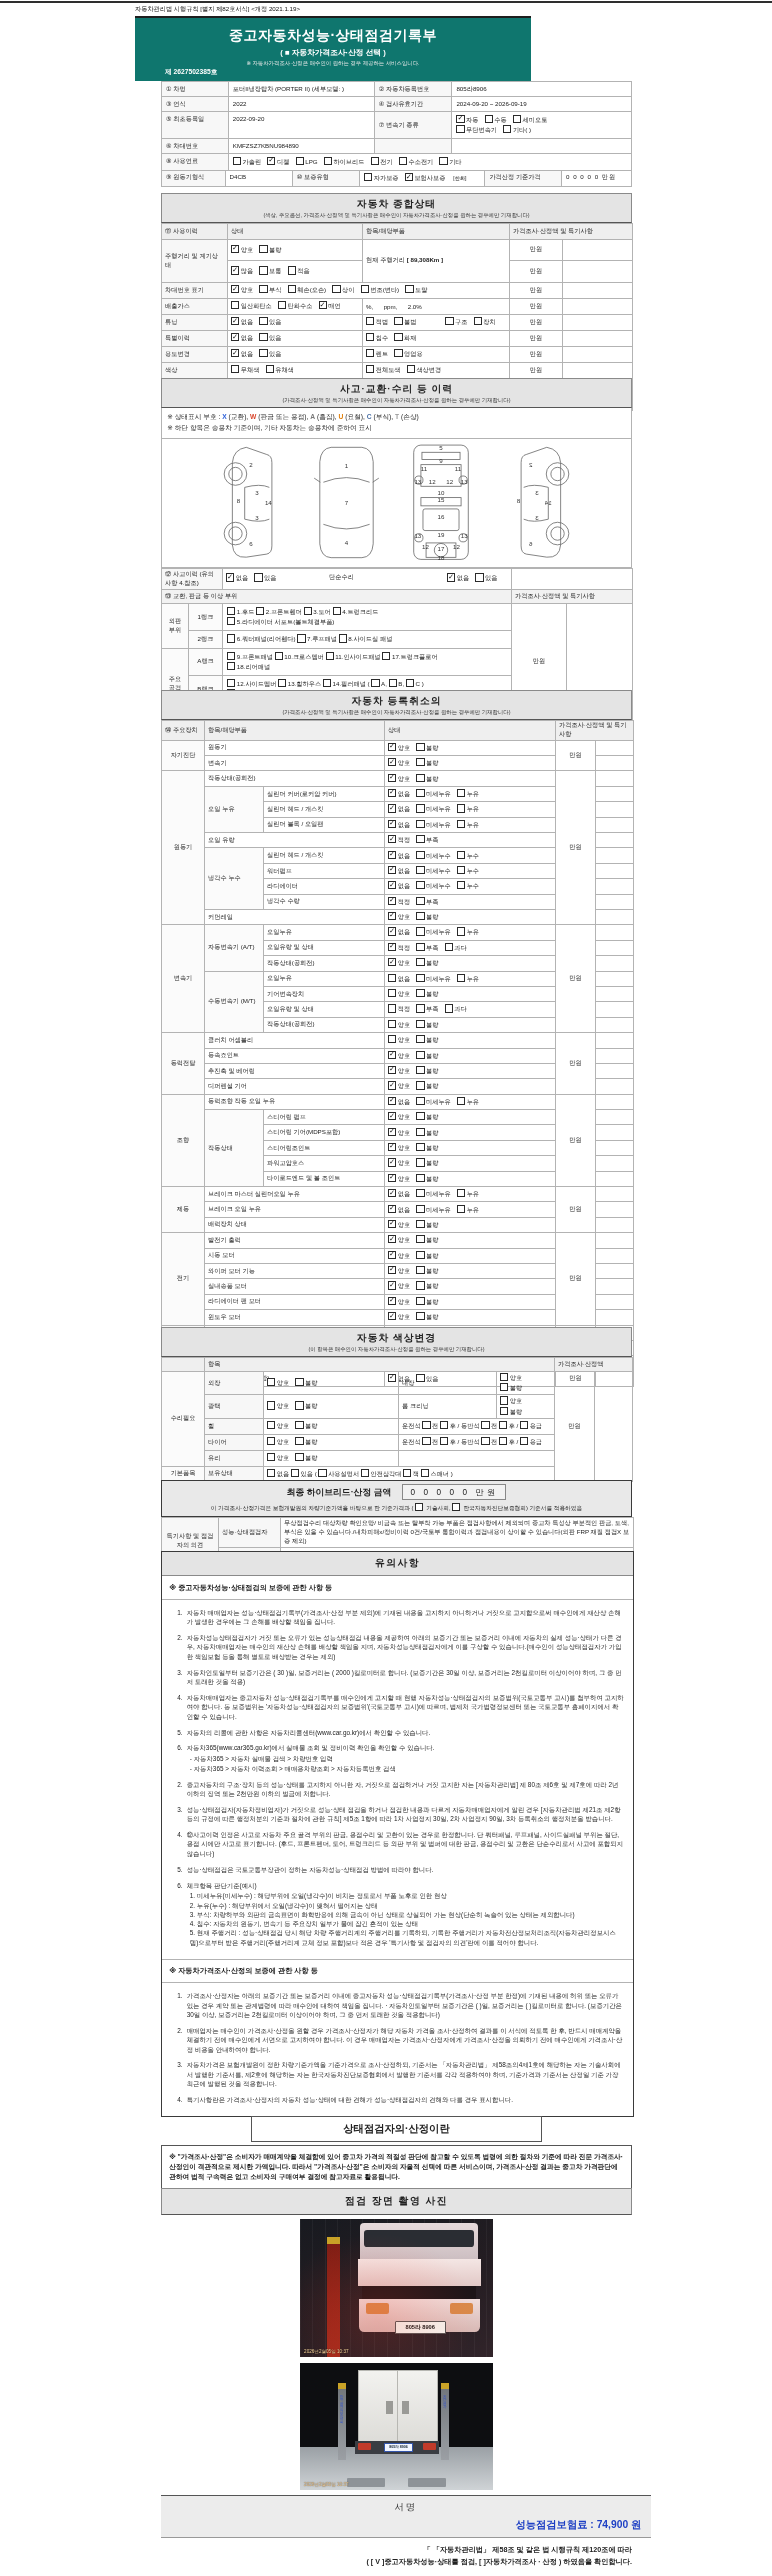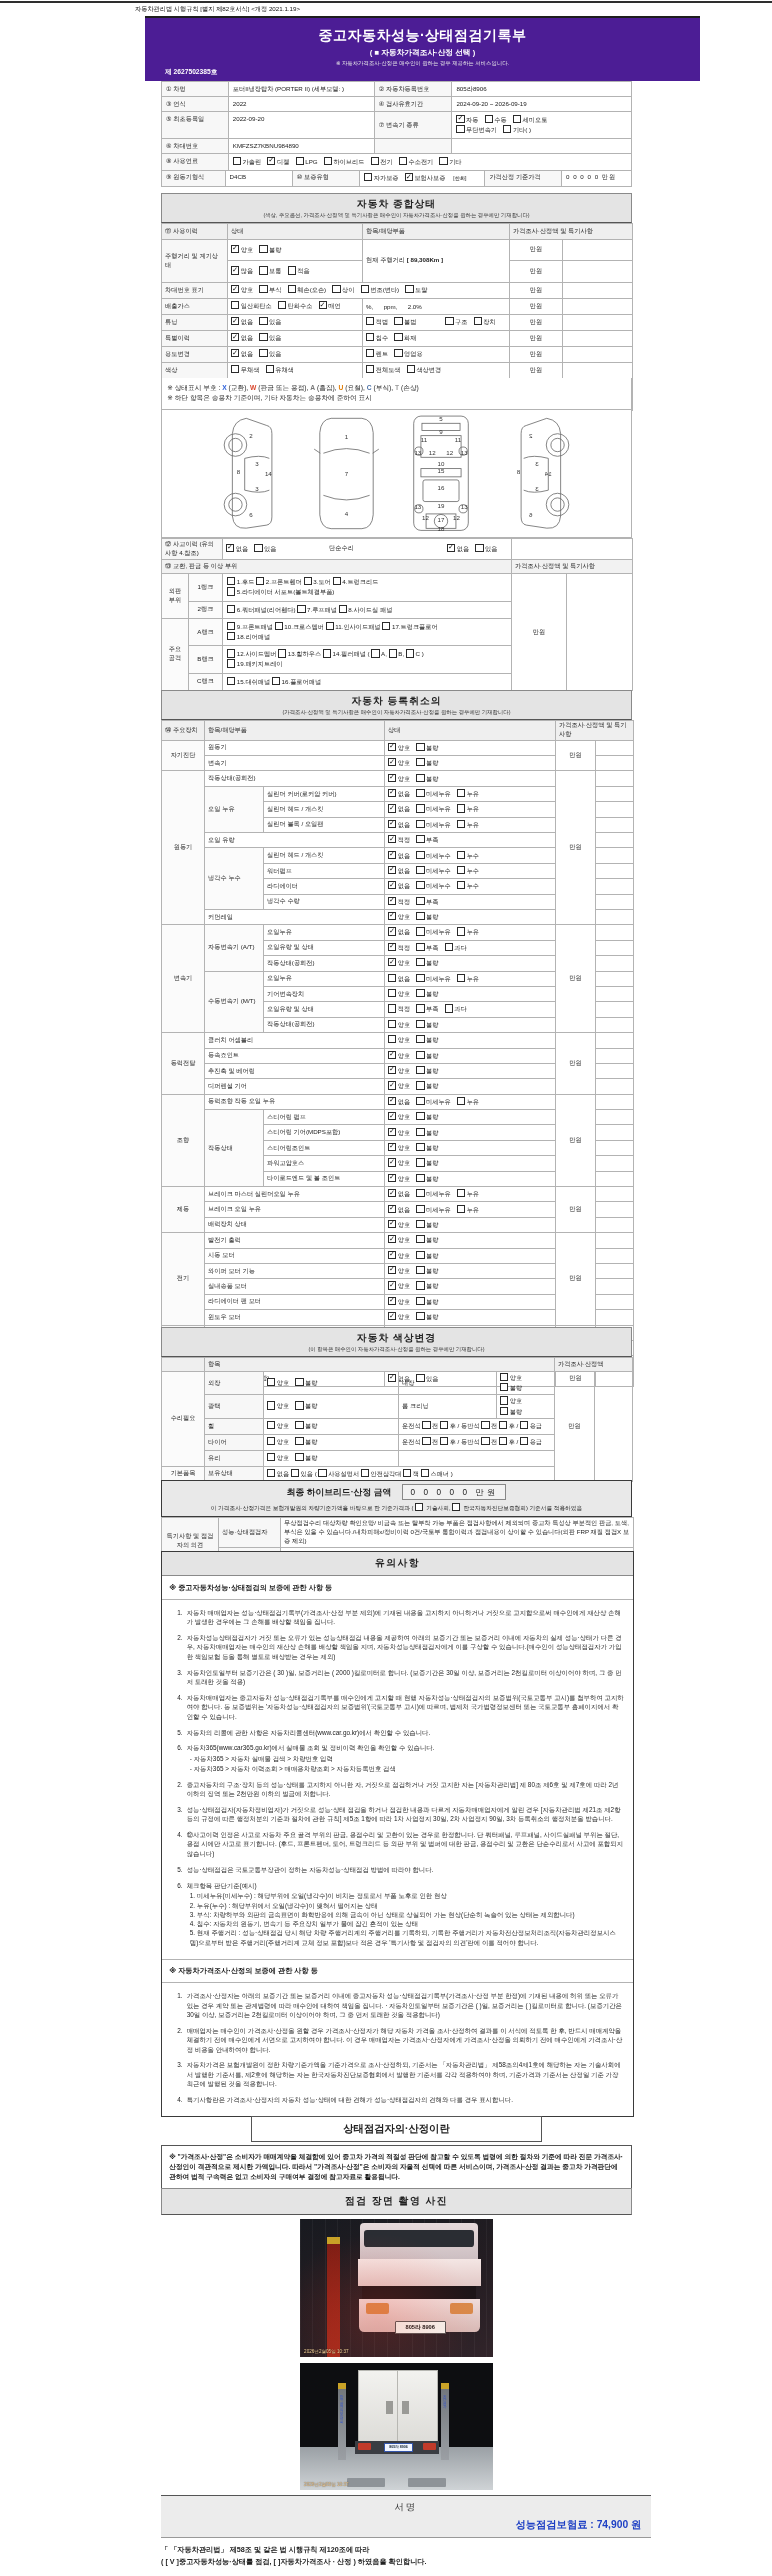--- a/index.html
+++ b/index.html
@@ -1,19 +1,19 @@
 <!DOCTYPE html>
 <html style="font-size:8.2px"><head>
 <meta charset="utf-8">
 <style>
   html,body{margin:0;padding:0;background:#fff}
   .page{position:relative;width:773px;height:2576px;background:#fff;font-family:"Liberation Sans","DejaVu Sans",sans-serif;color:#222;font-size:6.2px;overflow:hidden}
   .topline{position:absolute;left:0;top:1px;width:773px;height:1.5px;background:#2e2e2e}
   .formnote{position:absolute;left:135px;top:5.2px;font-size:6.2px;color:#111}
-  .titlebox{position:absolute;left:145px;top:15.5px;width:555px;height:63px;background:#4c1d95;color:#fff;border-top:2.1px solid #1e1e1e}
+  .titlebox{position:absolute;left:135px;top:15.5px;width:396px;height:63px;background:#0f766e;color:#fff;border-top:2.1px solid #1e1e1e}
   .titlebox .t1{font-size:14px;font-weight:bold;text-align:center;margin-top:9.3px;letter-spacing:0.5px}
   .titlebox .t2{font-size:7.7px;font-weight:bold;text-align:center;margin-top:3.1px}
   .titlebox .t3{font-size:5.4px;text-align:center;margin-top:2.1px;color:#e8e8e8}
   .docno{position:absolute;left:165px;top:68px;color:#fff;font-size:6.7px;font-weight:bold}
   .col{position:absolute;left:161px;width:471px}
   .band{background:#e4e4e4;border:0.5px solid #8a8a8a;border-bottom:1px solid #555;text-align:center;padding:3.6px 0 3.1px}
   .band .bt{font-size:9.8px;font-weight:bold;letter-spacing:1px}
   .band .bs{font-size:5.4px;margin-top:1px;color:#333}
   table{border-collapse:collapse;table-layout:fixed;width:471px}
   td{border:0.5px solid #b3b3b3;padding:1px 3.1px;font-size:6.2px;vertical-align:middle;overflow:hidden}
@@ -44,21 +44,21 @@
   .nno{width:13.4px;flex:none;text-align:right;padding-right:4.1px}
   .nsub{margin-top:1.5px;padding-left:3.1px}
   .defbox{border:0.5px solid #555;width:289px;margin:0 auto;text-align:center;font-size:10.3px;font-weight:bold;padding:5.2px 0;background:#fff}
   .defpara{border:0.5px solid #555;margin-top:3.1px;padding:5.2px 7.2px;font-size:6.7px;line-height:1.55;font-weight:bold;color:#1b1b1b}
   .photoband{background:#e4e4e4;border:0.5px solid #8a8a8a;border-bottom:1px solid #555;text-align:center;font-size:9.8px;font-weight:bold;letter-spacing:1.5px;padding:6.2px 0}
   .photo{position:relative;width:193px;margin:4.1px auto 0;overflow:hidden}
   .ts{position:absolute;left:4.1px;bottom:3.1px;color:#ffd9a0;font-size:4.6px;text-shadow:0 0 1px #000}
   .signband{background:#ececec;border-top:1px solid #555;border-bottom:0.5px solid #999;padding:5.2px 9.3px}
   .signband .sg{text-align:center;font-size:9.3px;letter-spacing:2.1px;color:#333}
   .fee{text-align:right;font-size:10.3px;font-weight:bold;color:#1d3fc4;margin-top:4.1px}
-  .footer{text-align:left;font-size:7.2px;font-weight:bold;line-height:1.7}
+  .footer{text-align:right;font-size:7.2px;font-weight:bold;line-height:1.7}
 </style>
 </head>
 <body>
 
 <div class="page">
   <div class="topline"></div>
   <div class="formnote">자동차관리법 시행규칙 [별지 제82호서식] &lt;개정 2021.1.19&gt;</div>
 
   <div class="titlebox">
     <div class="t1">중고자동차성능·상태점검기록부</div>
@@ -220,20 +220,24 @@
               </div>
             </td>
             <td class="price">만원</td>
             <td></td>
           </tr>
         </tbody>
       </table>
   </div>
 
   <div class="col" style="top:378px">
+    <div class="band">
+      <div class="bt">사고·교환·수리 등 이력</div>
+      <div class="bs">(가격조사·산정액 및 특기사항은 매수인이 자동차가격조사·산정을 원하는 경우에만 기재합니다)</div>
+    </div>
     <div class="legend" id="legend">
         <div>※ 상태표시 부호 : <b style="color:#2b5fd9">X</b> (교환), <b style="color:#d9452b">W</b> (판금 또는 용접), <b style="color:#777777">A</b> (흠집), <b style="color:#e07b00">U</b> (요철), <b style="color:#4a6fa5">C</b> (부식), <b style="color:#999999">T</b> (손상) </div>
         <div>※ 하단 항목은 승용차 기준이며, 기타 자동차는 승용차에 준하여 표시</div>
       </div>
     <div class="diagwrap" id="diagrams">
         <svg width="77" height="121" viewBox="0 0 150 235" style="font-size:12px">
     <path d="M55,10 q-25,4 -27,30 l0,160 q2,26 27,24 l40,-6 q10,-2 10,-16 l0,-162 q0,-14 -10,-16 z"></path>
     <circle cx="34" cy="62" r="22"></circle>
           <circle cx="34" cy="62" r="13"></circle>
     <circle cx="34" cy="178" r="22"></circle>

